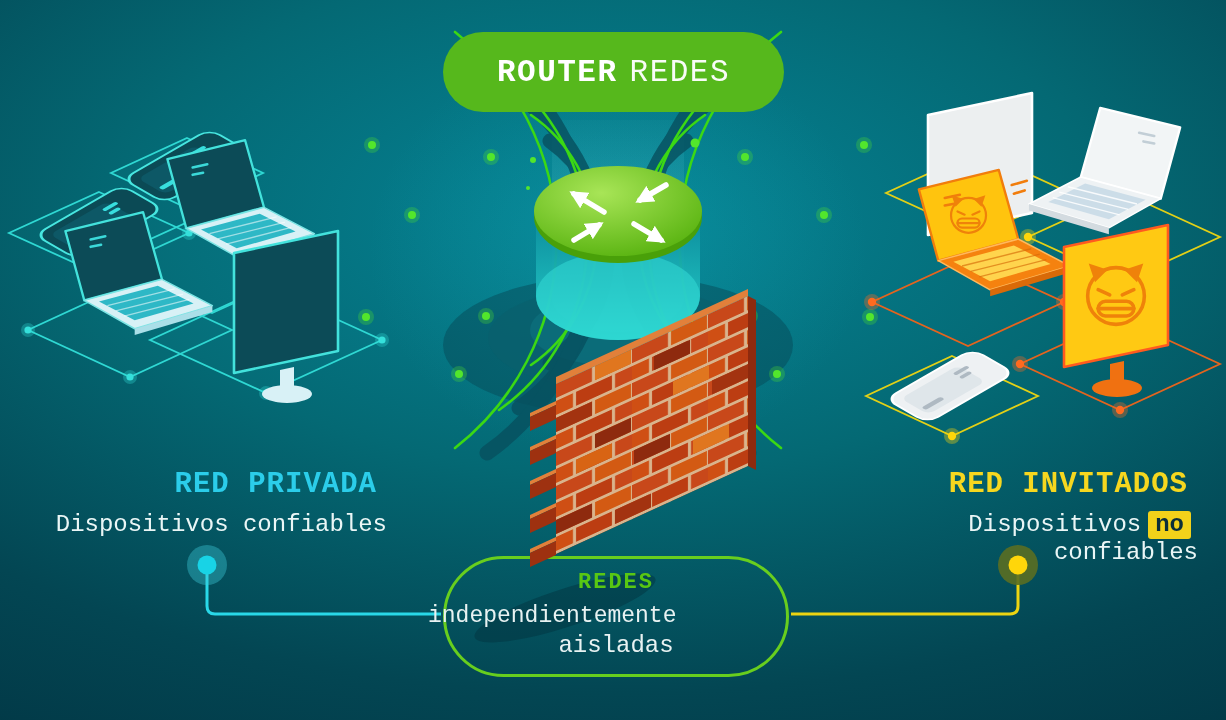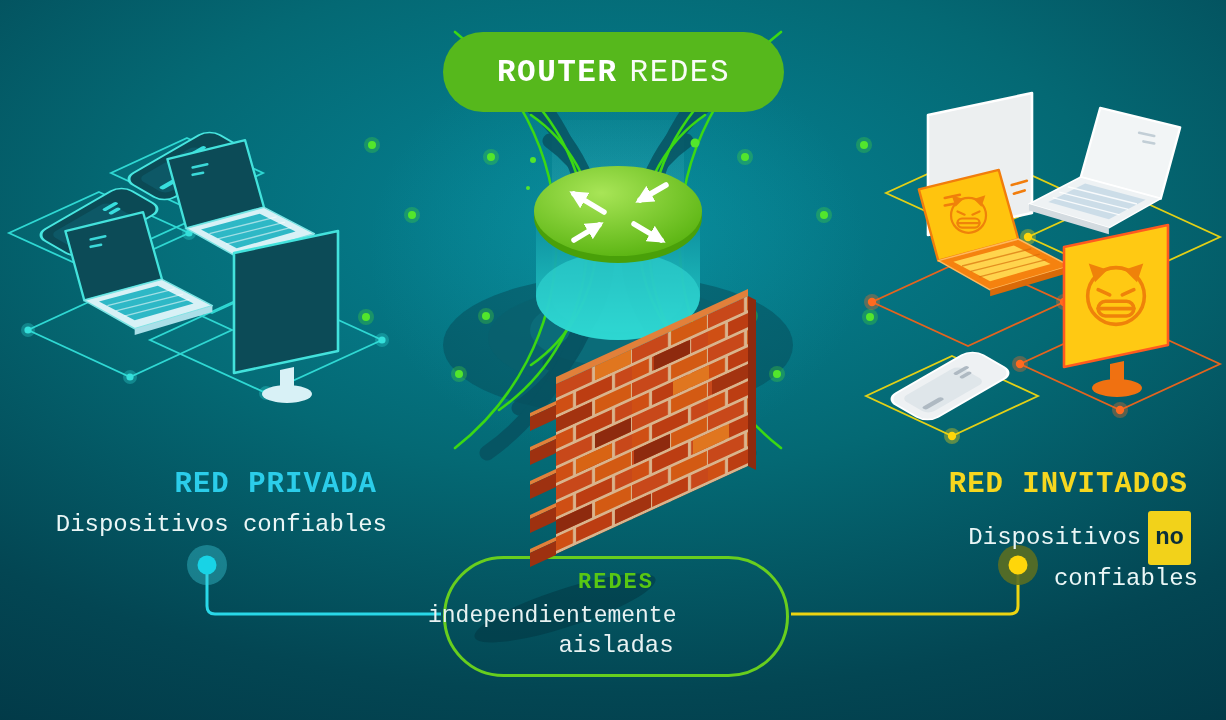--- a/index.html
+++ b/index.html
@@ -29,21 +29,21 @@
   .net-sub{
     position:absolute;width:360px;text-align:right;top:476px;
     color:#eaf6f6;font-size:24px;font-weight:normal;margin-top:35px;
   }
   #private-title{left:37px;color:#2bcdea;}
   #private-sub{left:27px;}
   #guest-title{left:848px;color:#f6d71f;}
   #guest-sub{left:838px;}
   .hl{
     background:#f2d21a;color:#0b2f3a;font-weight:bold;
-    padding:13px 7px;border-radius:3px;margin:0 7px;display:inline-block;line-height:1.15;
+    padding:0 7px;border-radius:3px;margin:0 7px;display:inline-block;line-height:1.15;
   }
   .cap-head{
     position:absolute;left:443px;top:570px;width:346px;text-align:center;
     color:#58c713;font-weight:bold;font-size:22px;letter-spacing:2px;
   }
   .cap-line1{position:absolute;left:428px;top:603px;width:346px;text-align:left;color:#e8f2f2;font-size:23px;}
   .cap-line2{position:absolute;left:443px;top:632px;width:346px;text-align:center;color:#e8f2f2;font-size:24px;}
 
   
   .teal-laptop{--scr:#0c4b57;--rim:#43e2dc;--acc:#3bd9d9;--deck:#d8f1f6;--rim2:#7ce4e4;--kb:#2eb8c6;--kbl:rgba(255,255,255,.55);--edge:#aadfe8;}

